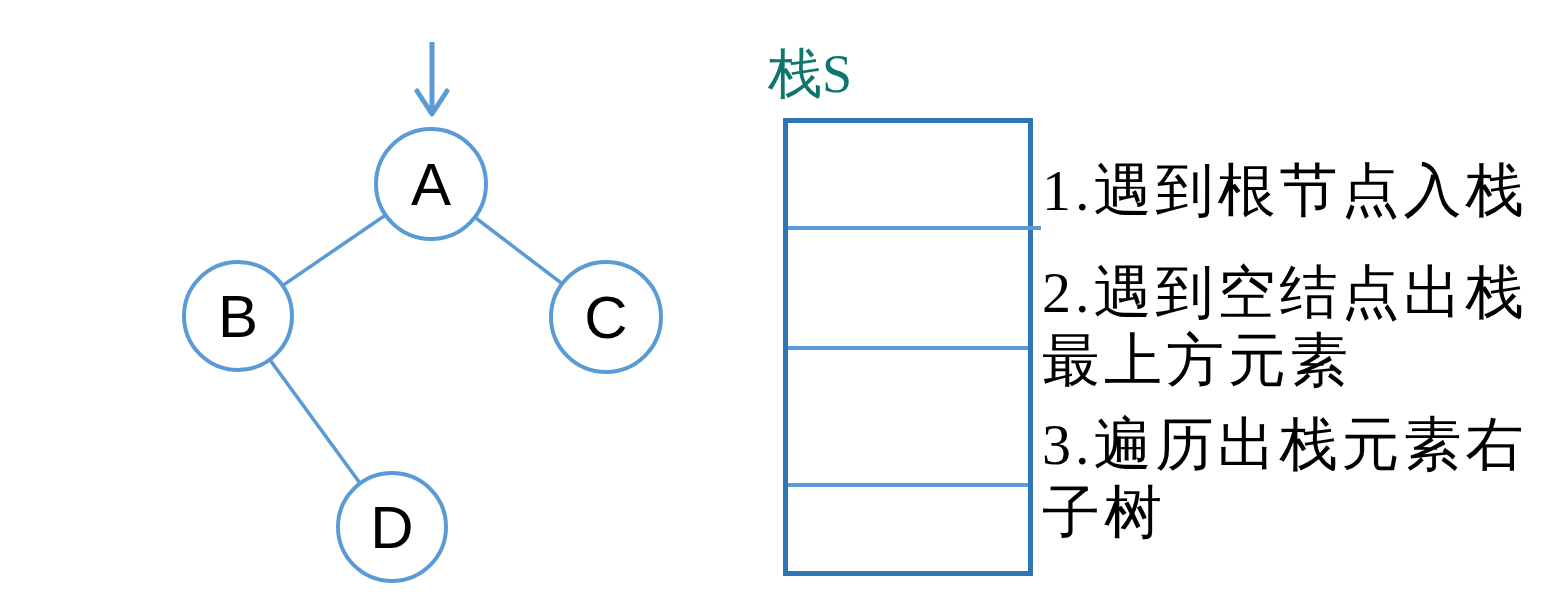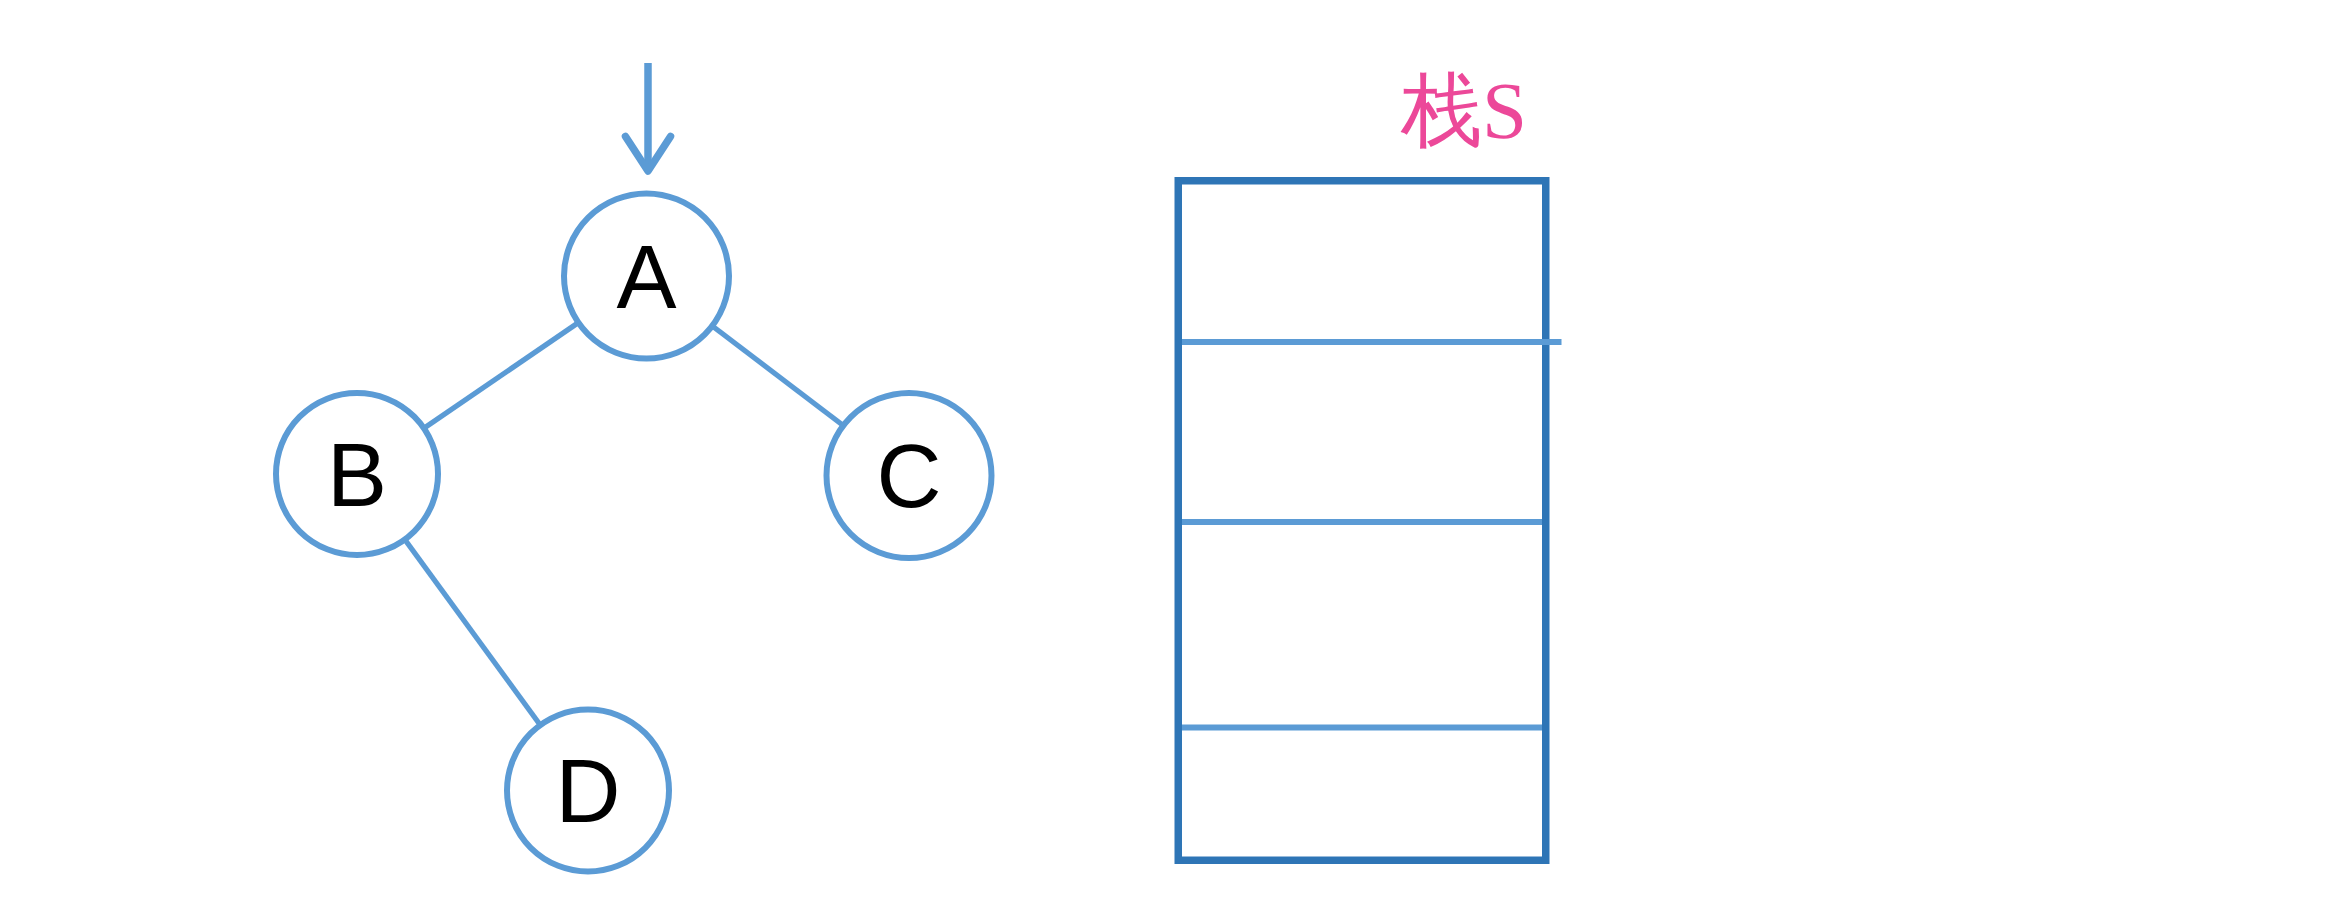--- a/index.html
+++ b/index.html
@@ -18,24 +18,24 @@
   }
   #tree-svg text {
     font-family: "Liberation Sans", "DejaVu Sans", sans-serif;
     font-size: 60px;
   }
   .stack-label {
     position: absolute;
     left: 768px;
     top: 44px;
     width: 250px;
-    text-align: right;
+    text-align: left;
     font-size: 54px;
     line-height: 60px;
-    color: #ec4899;
+    color: #0f766e;
   }
   .stack-box {
     position: absolute;
     box-sizing: border-box;
     border: 5px solid #2E75B6;
     background: #ffffff;
   }
   .stack-divider {
     position: absolute;
     height: 4px;
@@ -77,20 +77,33 @@
       <circle cx="606" cy="317" r="55" fill="#ffffff" stroke="#5B9BD5" stroke-width="4"></circle>
       <text x="606" y="338" text-anchor="middle" fill="#000000">C</text>
       <circle cx="392" cy="527" r="54" fill="#ffffff" stroke="#5B9BD5" stroke-width="4"></circle>
       <text x="392" y="548" text-anchor="middle" fill="#000000">D</text>
     </svg>
 
   <div class="stack-label">栈S</div>
 
   <div class="stack-box" id="stack-box" style="left: 783px; top: 118px; width: 250px; height: 458px; border-color: rgb(46, 117, 182);"></div>
 
+  <div class="instructions">
+    <p class="step-1">
+      <span class="line">1.遇到根节点入栈</span>
+    </p>
+    <p class="step-2">
+      <span class="line">2.遇到空结点出栈</span>
+      <span class="line">最上方元素</span>
+    </p>
+    <p class="step-3">
+      <span class="line">3.遍历出栈元素右</span>
+      <span class="line">子树</span>
+    </p>
+  </div>
 
 <div class="stack-cell" style="left: 788px; top: 122px; width: 240px; height: 100px;"></div>
     <div class="stack-cell" style="left: 788px; top: 230px; width: 240px; height: 112px;"></div>
     <div class="stack-cell" style="left: 788px; top: 350px; width: 240px; height: 129px;"></div>
     <div class="stack-cell" style="left: 788px; top: 487px; width: 240px; height: 85px;"></div>
     <div class="stack-divider" style="left: 788px; top: 226px; width: 253px; background: rgb(91, 155, 213);"></div>
     <div class="stack-divider" style="left: 788px; top: 346px; width: 240px; background: rgb(91, 155, 213);"></div>
     <div class="stack-divider" style="left: 788px; top: 483px; width: 240px; background: rgb(91, 155, 213);"></div>
   </div>
 

